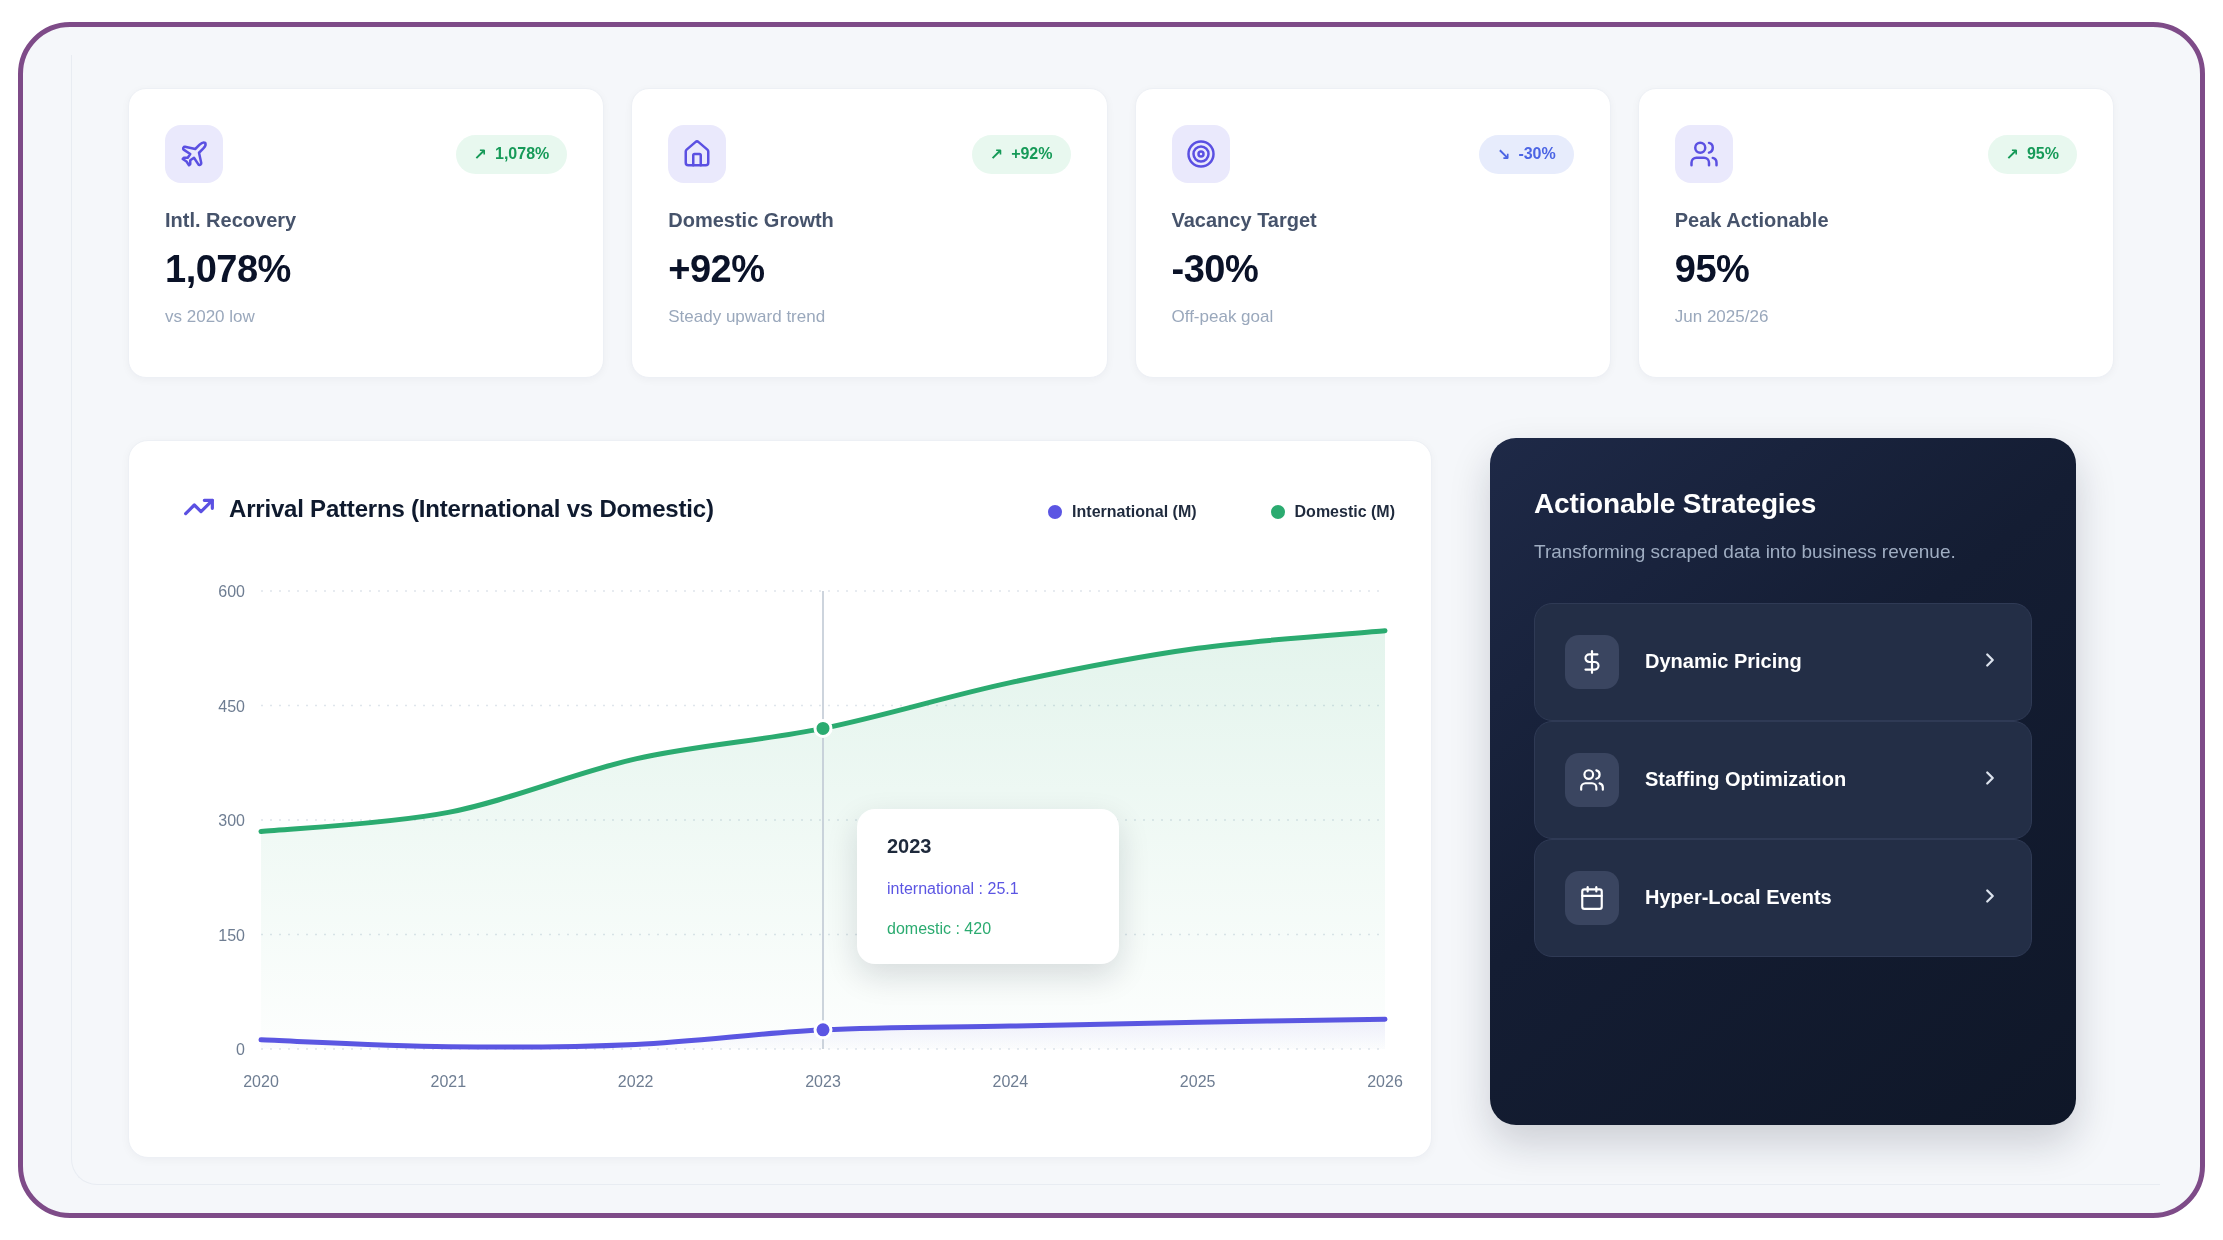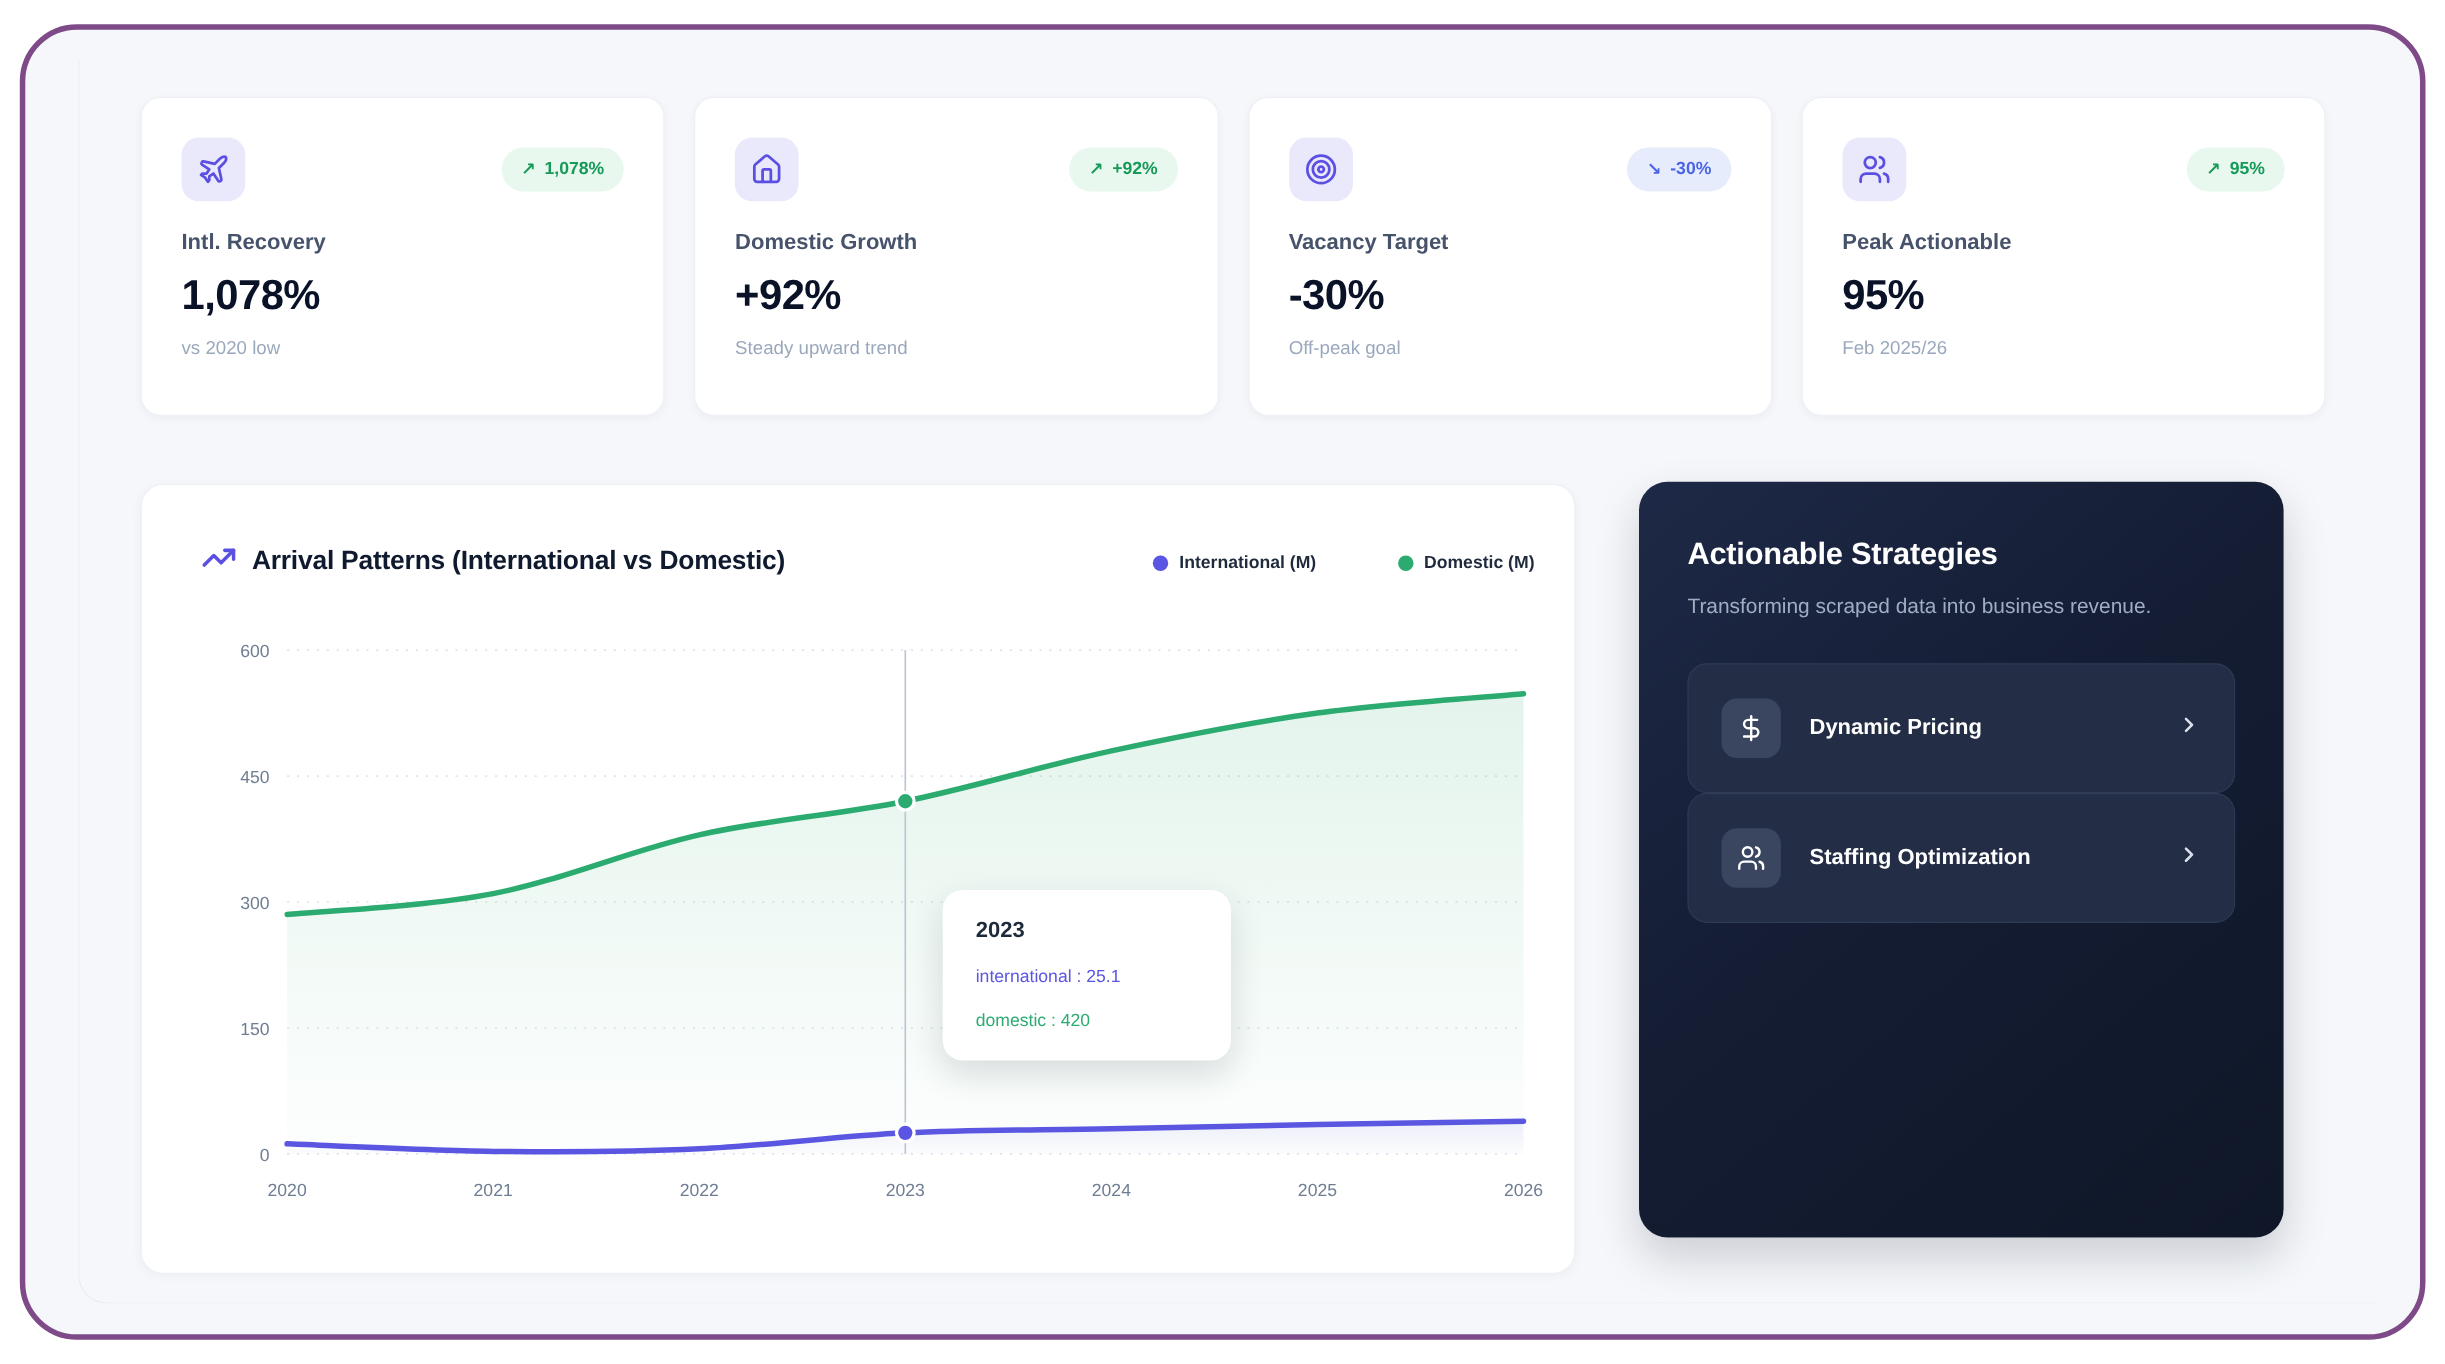--- a/index.html
+++ b/index.html
@@ -135,21 +135,21 @@
             <path d="M16 3.13a4 4 0 0 1 0 7.75"></path>
           </svg>
       </div>
       <div class="badge badge-green">
         <span>↗</span>
         <span>95%</span>
       </div>
     </div>
     <div class="stat-label">Peak Actionable</div>
     <div class="stat-value">95%</div>
-    <div class="stat-sub">Feb 2025/26</div>
+    <div class="stat-sub">Jun 2025/26</div>
   </div>
 </div>
 
 <div class="chart-card">
   <div class="chart-header">
     <span>
       <svg viewBox="0 0 24 24">
           <polyline points="22 7 13.5 15.5 8.5 10.5 2 17"></polyline>
           <polyline points="16 7 22 7 22 13"></polyline>
         </svg>
@@ -241,13 +241,29 @@
         </svg>
     </div>
     <div class="strategy-label">Staffing Optimization</div>
     <span class="chevron">
       <svg viewBox="0 0 24 24">
           <path d="m9 18 6-6-6-6"></path>
         </svg>
     </span>
   </div>
 
+  <div class="strategy-item">
+    <div class="strategy-tile">
+      <svg viewBox="0 0 24 24">
+          <path d="M8 2v4"></path>
+          <path d="M16 2v4"></path>
+          <rect x="3" y="4" width="18" height="18" rx="2"></rect>
+          <path d="M3 10h18"></path>
+        </svg>
+    </div>
+    <div class="strategy-label">Hyper-Local Events</div>
+    <span class="chevron">
+      <svg viewBox="0 0 24 24">
+          <path d="m9 18 6-6-6-6"></path>
+        </svg>
+    </span>
+  </div>
 </div>
 
 </body></html>

